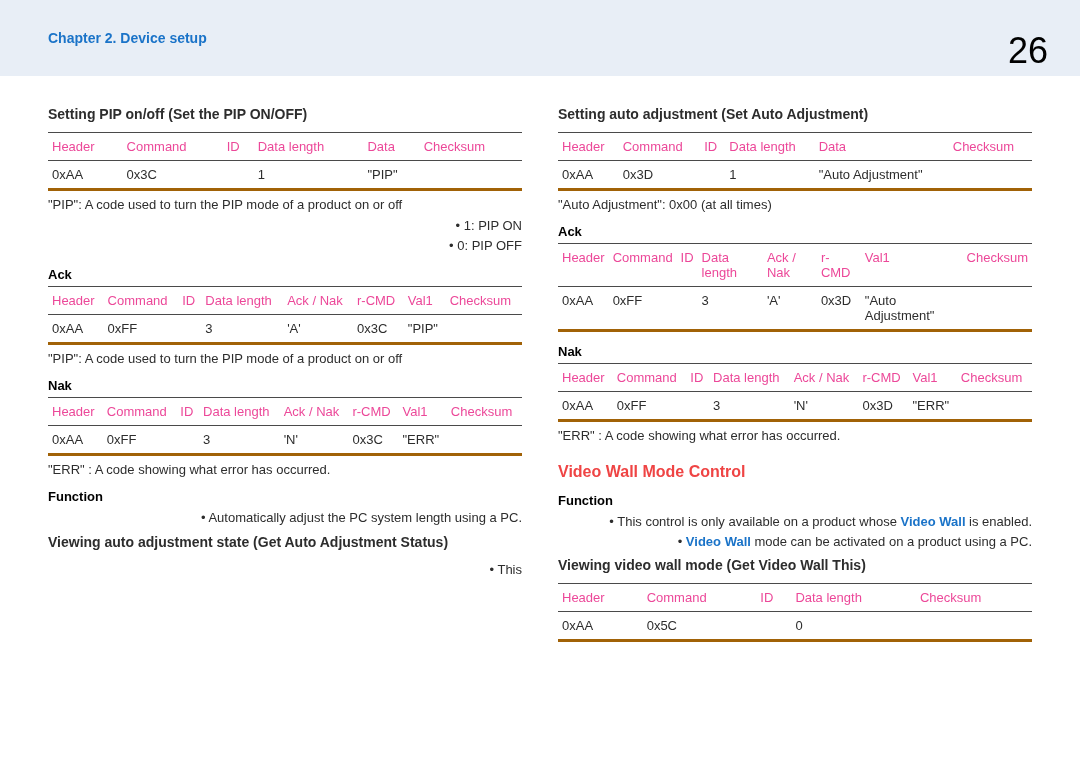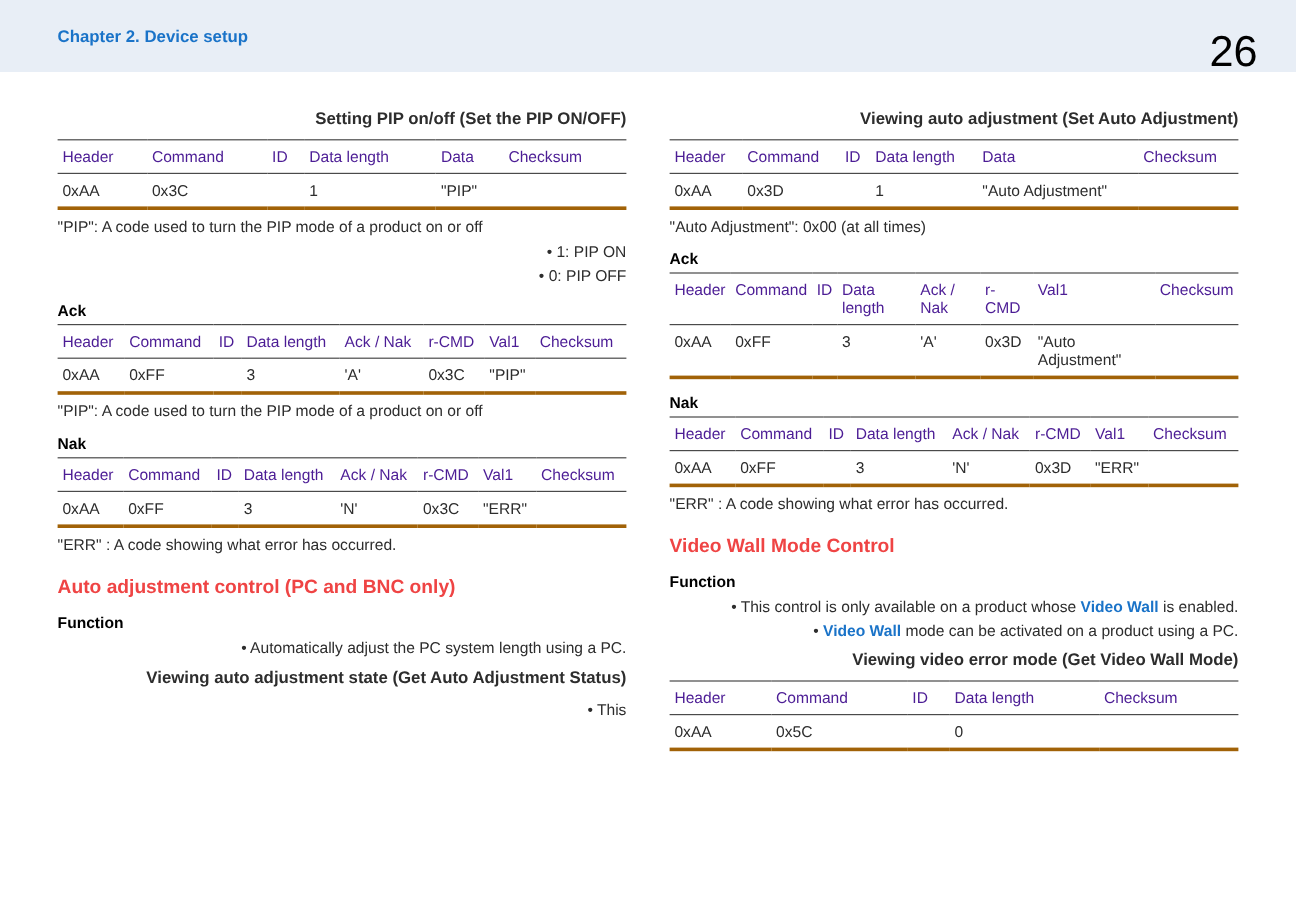--- a/index.html
+++ b/index.html
@@ -6,42 +6,41 @@
   body {
     width: 1080px;
     height: 763px;
     font-family: "Segoe UI", Arial, sans-serif;
     background: #fff;
     color: #2d2d2d;
     font-size: 13px;
     overflow: hidden;
   }
   .page-header {
-    height: 60px;
+    height: 76px;
     background: #e8eef6;
     display: flex;
     justify-content: space-between;
     align-items: center;
     padding: 0 32px 0 48px;
   }
   .chapter-title { color: #1a73c8; font-weight: 600; font-size: 14px; }
   .page-number { color: #000000; font-weight: 300; font-size: 36px; margin-top: 26px; }
   .content {
     display: flex;
     padding: 24px 48px 0 48px;
     gap: 36px;
   }
   .col { flex: 1; min-width: 0; }
   .subhead {
     font-weight: 600;
     font-size: 14px;
     color: #2d2d2d;
     margin-bottom: 10px;
     margin-top: 6px;
-    text-align: right;
   }
   .smallhead {
     font-weight: 600;
     font-size: 13px;
     color: #000000;
     margin-top: 12px;
     margin-bottom: 4px;
   }
   .bluehead {
     color: #ef4444;
@@ -52,21 +51,21 @@
   }
   table {
     width: 100%;
     border-collapse: collapse;
     font-size: 13px;
     margin-bottom: 6px;
   }
   th {
     text-align: left;
     font-weight: 400;
-    color: #4c1d95;
+    color: #ec4899;
     padding: 6px 4px;
     border-top: 1px solid #4a4a4a;
     border-bottom: 1px solid #4a4a4a;
     vertical-align: top;
     white-space: normal;
   }
   td {
     padding: 6px 4px;
     border-bottom: 3px solid #a16207;
     vertical-align: top;
@@ -163,34 +162,33 @@
         <td>3</td>
         <td>'N'</td>
         <td>0x3C</td>
         <td>"ERR"</td>
         <td></td>
       </tr>
     </tbody>
       </table>
     <div class="note">"ERR" : A code showing what error has occurred.</div>
 
-    <div class="bluehead">Auto adjustment control (PC and BNC only)</div>
     <div class="smallhead">Function</div>
     <ul class="plain">
       <li>Automatically adjust the PC system length using a PC.</li>
     </ul>
     <div class="subhead">Viewing auto adjustment state (Get Auto Adjustment Status)</div>
     <ul class="plain">
       <li>This</li>
     </ul>
   </div>
 
   <div class="col">
 
-    <div class="subhead">Viewing auto adjustment (Set Auto Adjustment)</div>
+    <div class="subhead">Setting auto adjustment (Set Auto Adjustment)</div>
     <table>
       <tbody>
           <tr>
         <th>Header</th>
         <th>Command</th>
         <th>ID</th>
         <th>Data length</th>
         <th>Data</th>
         <th>Checksum</th>
       </tr>
@@ -258,21 +256,21 @@
     </tbody>
       </table>
     <div class="note">"ERR" : A code showing what error has occurred.</div>
 
     <div class="bluehead">Video Wall Mode Control</div>
     <div class="smallhead">Function</div>
     <ul class="plain">
       <li><span>This control is only available on a product whose </span><span class="blue-term">Video Wall</span><span> is enabled.</span></li>
       <li><span class="blue-term">Video Wall</span><span> mode can be activated on a product using a PC.</span></li>
     </ul>
-    <div class="subhead">Viewing video error mode (Get Video Wall Mode)</div>
+    <div class="subhead">Viewing video wall mode (Get Video Wall This)</div>
     <table>
       <tbody>
           <tr>
         <th>Header</th>
         <th>Command</th>
         <th>ID</th>
         <th>Data length</th>
         <th>Checksum</th>
       </tr>
       <tr>

